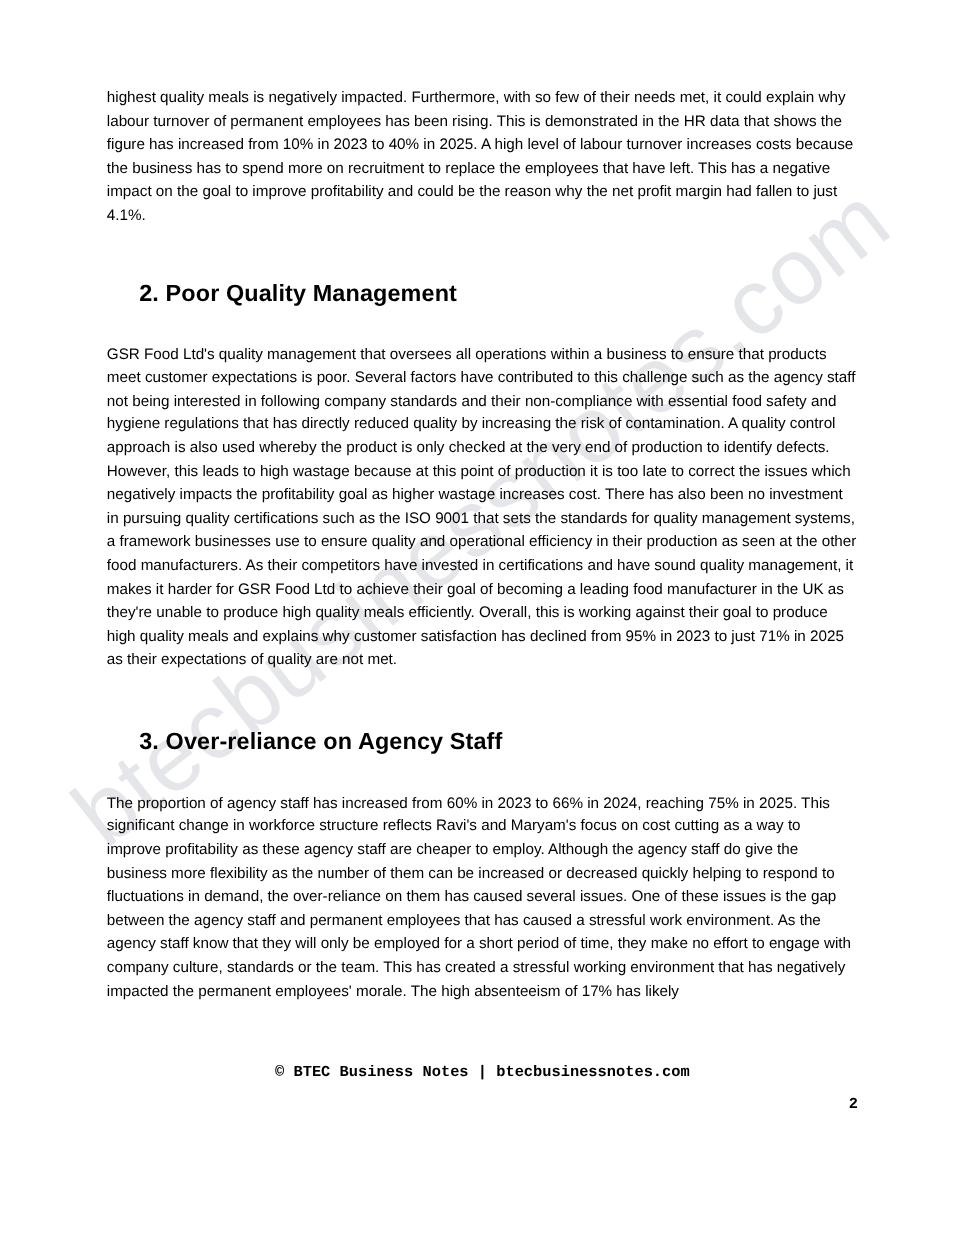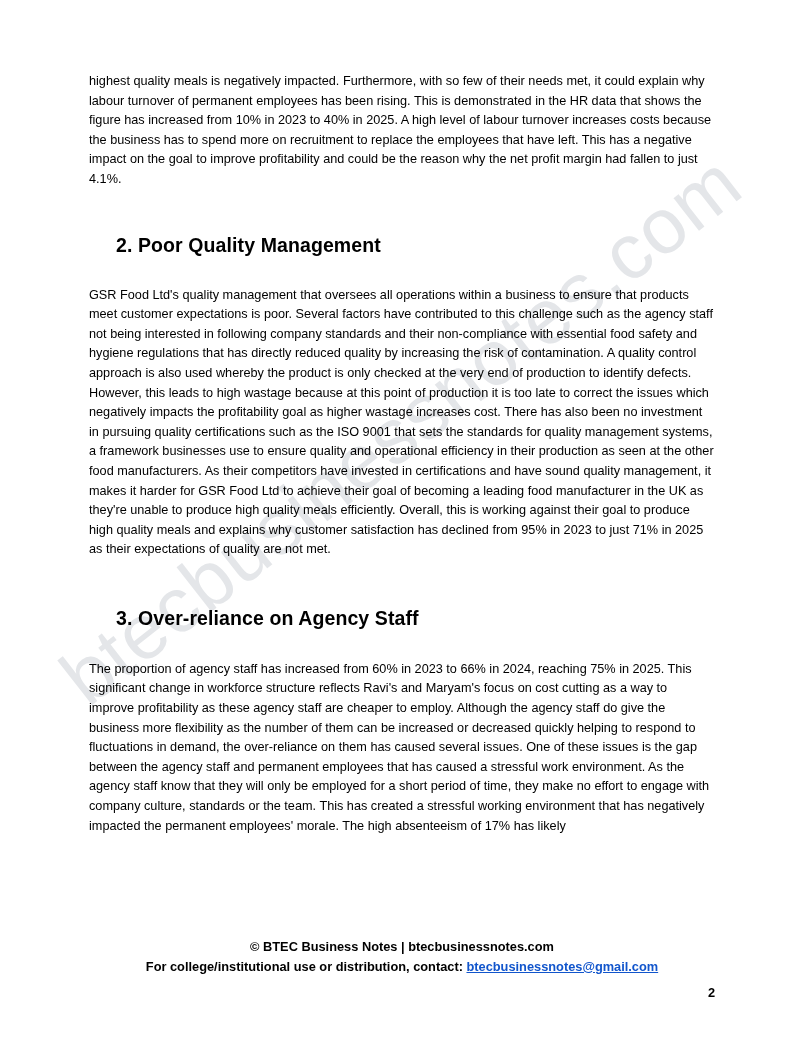--- a/index.html
+++ b/index.html
@@ -74,23 +74,24 @@
 
   .gap-after-p1 { height: 42px; }
   .gap-after-h2 { height: 28px; }
   .gap-after-p2 { height: 45px; }
   .gap-after-h3 { height: 29px; }
 
   
   #footer {
     position: absolute;
     left: 89px;
-    top: 937px;
+    top: 884px;
     width: 626px;
     z-index: 2;
+    font-family: Liberation Mono, monospace;
   }
   .footer-line {
     margin: 0;
     text-align: center;
     font-size: 12.8px;
     font-weight: bold;
     line-height: 19.8px;
     color: #000000;
     white-space: nowrap;
   }
@@ -133,17 +134,16 @@
     <h2 class="section-heading">3. Over-reliance on Agency Staff</h2>
 
     <div class="gap-after-h3"></div>
 
     <p class="body">The proportion of agency staff has increased from 60% in 2023 to 66% in 2024, reaching 75% in 2025. This significant change in workforce structure reflects Ravi's and Maryam's focus on cost cutting as a way to improve profitability as these agency staff are cheaper to employ. Although the agency staff do give the business more flexibility as the number of them can be increased or decreased quickly helping to respond to fluctuations in demand, the over-reliance on them has caused several issues. One of these issues is the gap between the agency staff and permanent employees that has caused a stressful work environment. As the agency staff know that they will only be employed for a short period of time, they make no effort to engage with company culture, standards or the team. This has created a stressful working environment that has negatively impacted the permanent employees' morale. The high absenteeism of 17% has likely</p>
 
   </div>
 
   <div id="footer">
     <p class="footer-line">© BTEC Business Notes | btecbusinessnotes.com</p>
-    <p class="footer-line"><span>For college/institutional use or distribution, contact: </span><a class="footer-link" href="#">btecbusinessnotes@gmail.com</a></p>
     <p id="page-number">2</p>
   </div>
 
 </div>
 
 </body></html>

